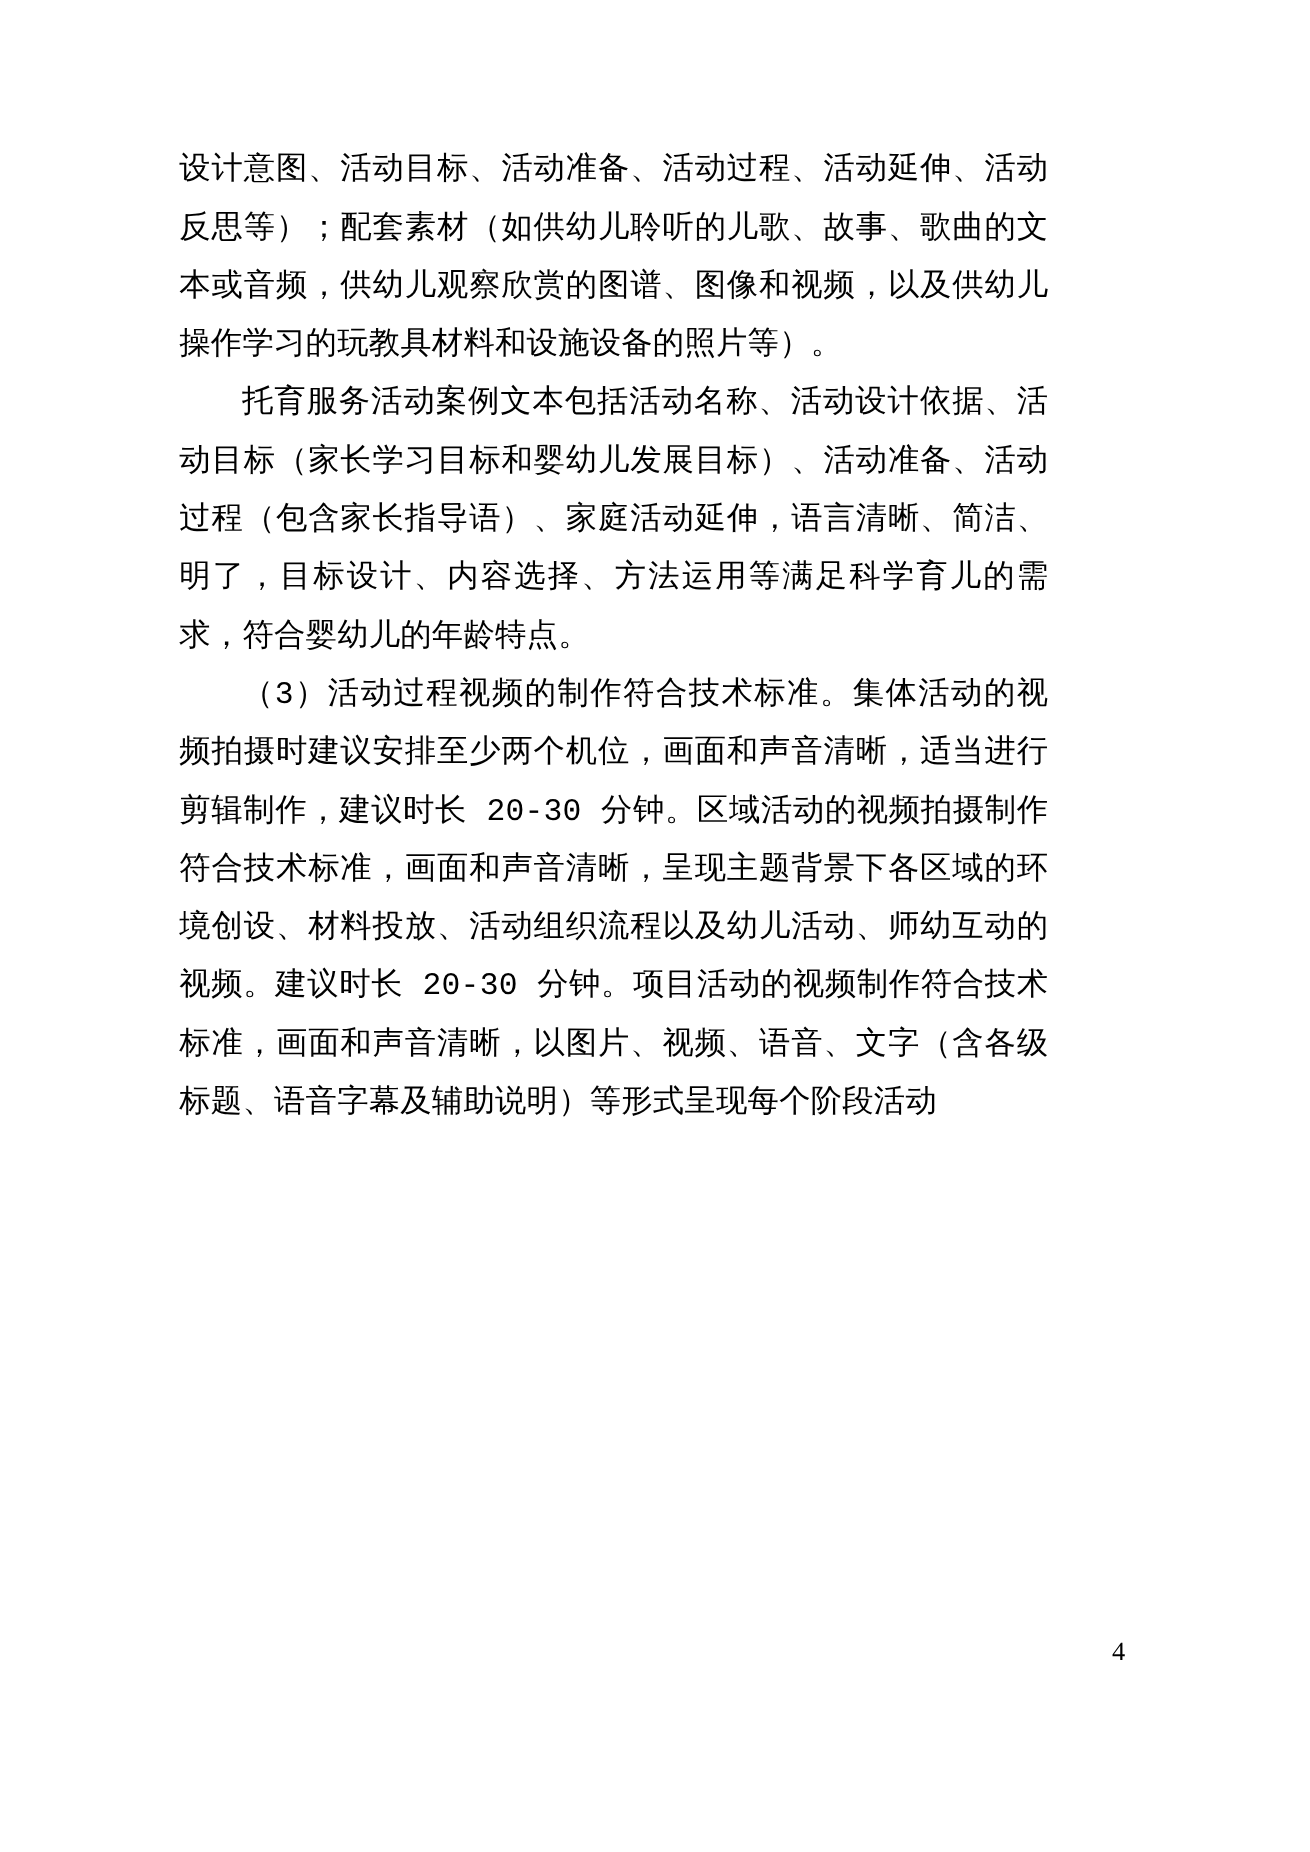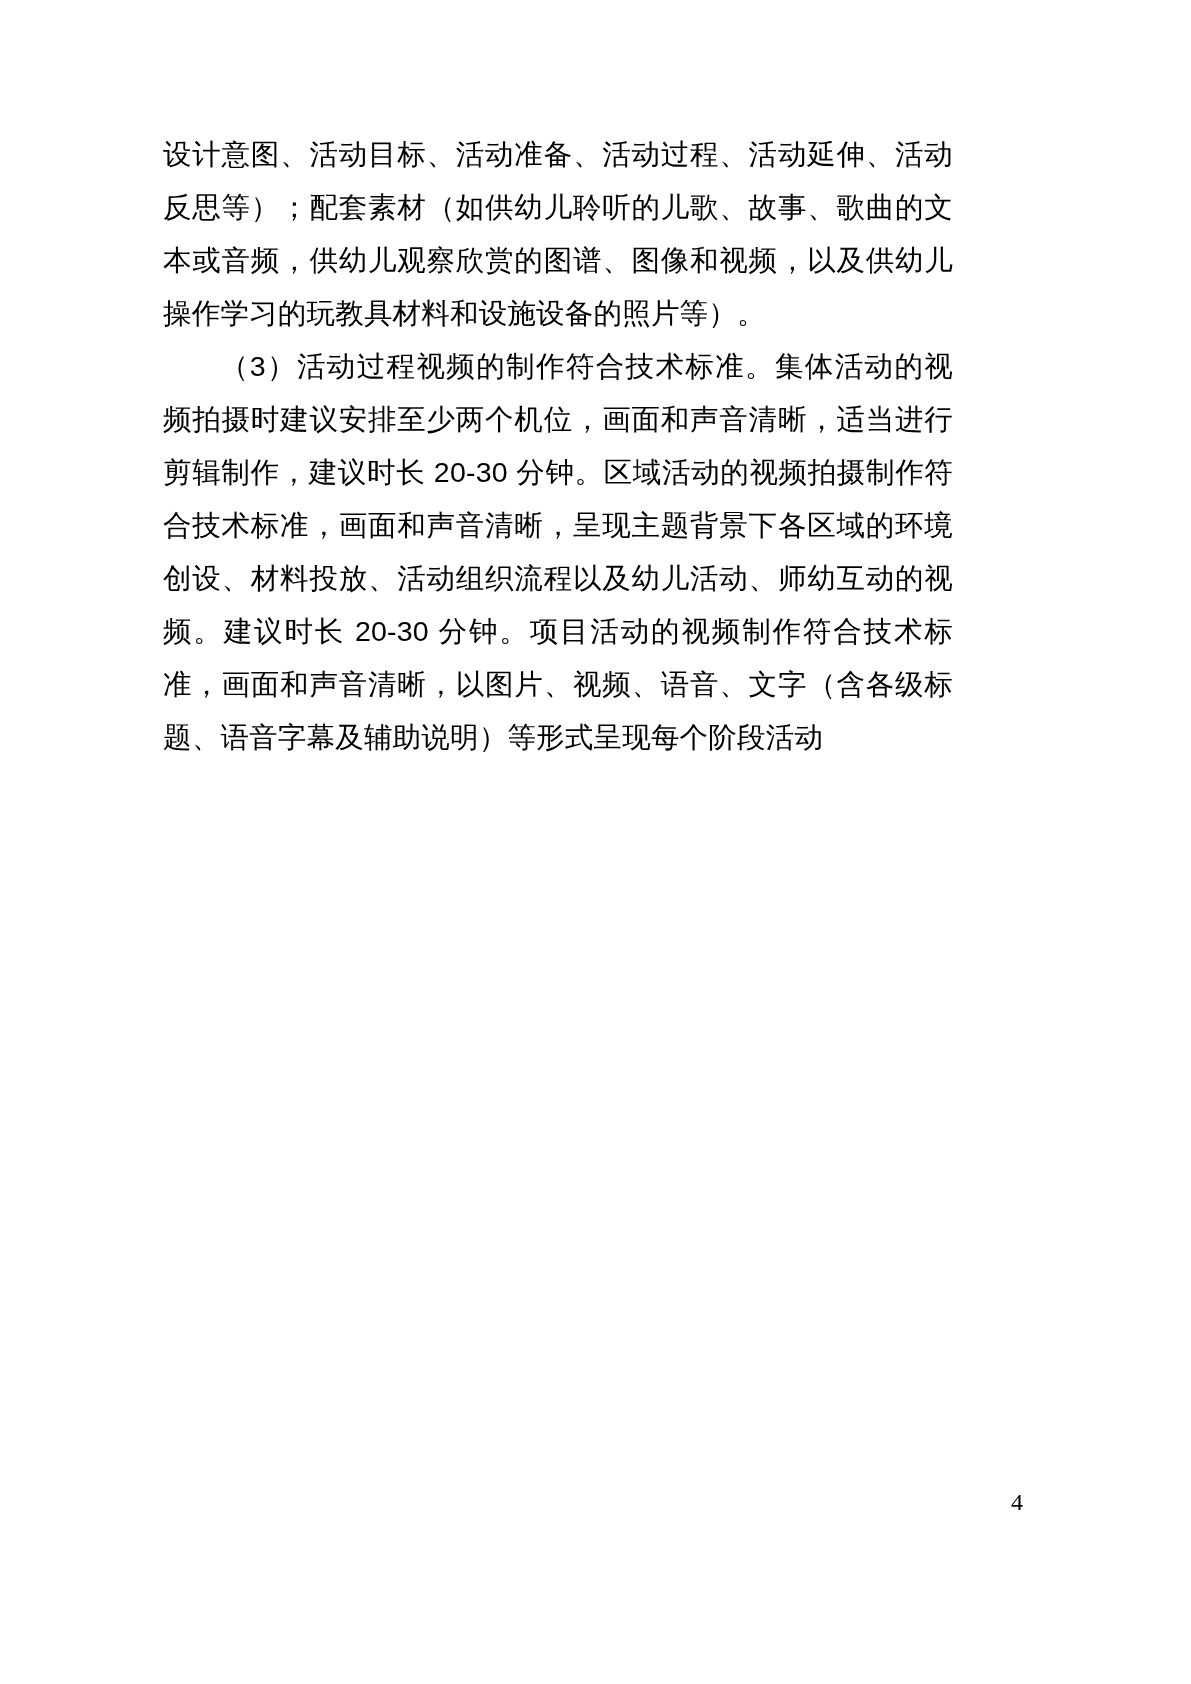--- a/index.html
+++ b/index.html
@@ -26,36 +26,37 @@
     top: 128px;
     width: 790px;
   }
   .para {
     font-size: 28.5px;
     line-height: 53px;
     text-align: justify;
     text-justify: inter-ideograph;
     margin: 0 0 0 0;
     letter-spacing: 0.2px;
-    font-family: Liberation Sans, sans-serif;
+    font-family: Liberation Mono, monospace;
   }
   .indent {
     text-indent: 57px;
   }
   .page-number {
     position: absolute;
     right: 168px;
     bottom: 168px;
     font-size: 24px;
     font-family: "Liberation Serif", "DejaVu Serif", serif;
     color: #000000;
   }
 </style>
 </head>
 <body>
 
 <div class="page">
   <div class="content">
     <p class="para">设计意图、活动目标、活动准备、活动过程、活动延伸、活动反思等）；配套素材（如供幼儿聆听的儿歌、故事、歌曲的文本或音频，供幼儿观察欣赏的图谱、图像和视频，以及供幼儿操作学习的玩教具材料和设施设备的照片等）。</p>
+    <p class="para indent">托育服务活动案例文本包括活动名称、活动设计依据、活动目标（家长学习目标和婴幼儿发展目标）、活动准备、活动过程（包含家长指导语）、家庭活动延伸，语言清晰、简洁、明了，目标设计、内容选择、方法运用等满足科学育儿的需求，符合婴幼儿的年龄特点。</p>
     <p class="para indent">（3）活动过程视频的制作符合技术标准。集体活动的视频拍摄时建议安排至少两个机位，画面和声音清晰，适当进行剪辑制作，建议时长 20-30 分钟。区域活动的视频拍摄制作符合技术标准，画面和声音清晰，呈现主题背景下各区域的环境创设、材料投放、活动组织流程以及幼儿活动、师幼互动的视频。建议时长 20-30 分钟。项目活动的视频制作符合技术标准，画面和声音清晰，以图片、视频、语音、文字（含各级标题、语音字幕及辅助说明）等形式呈现每个阶段活动</p>
   </div>
   <div class="page-number">4</div>
 </div>
 
 </body></html>

